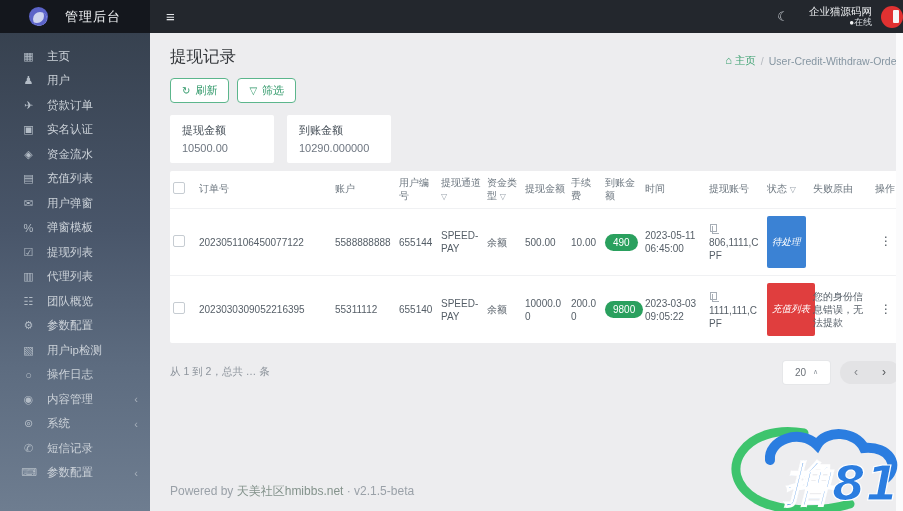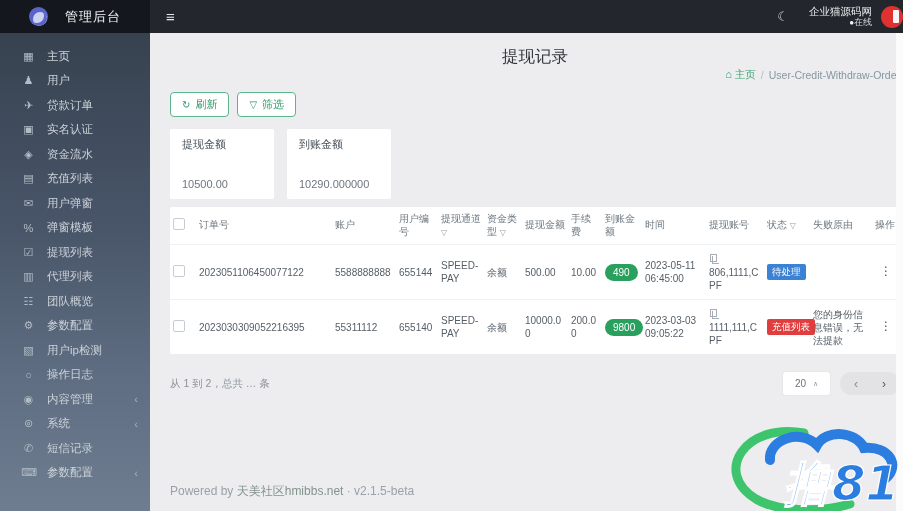--- a/index.html
+++ b/index.html
@@ -28,48 +28,48 @@
   .topbar-right { margin-left:auto; display:flex; align-items:center; }
   .moon { color:#d3d8dd; font-size:13px; margin-right:20px; cursor:pointer; }
   .user-block { text-align:right; margin-right:9px; cursor:pointer; }
   .user-name { color:#eceef0; font-size:10.5px; line-height:12px; }
   .user-status { color:#d5d9dd; font-size:9px; line-height:11px; }
   .user-status .dot { font-size:8px; color:#f2f3f4; }
   .avatar { width:22px; height:22px; border-radius:50%; background:#e03131; position:relative; overflow:hidden; cursor:pointer; }
   .avatar::after { content:''; position:absolute; right:4px; top:4px; width:6px; height:13px; background:#f5f6f7; border-radius:1px; }
 
   .content { flex:1; background:#ededef; padding:13px 15px 6px 20px; display:flex; flex-direction:column; overflow:hidden; }
-  .page-head { display:flex; align-items:center;flex-direction:column; }
+  .page-head { display:flex; align-items:flex-end; }
   .page-title { font-size:16.5px; color:#35383c; font-weight:500; }
   .breadcrumb { margin-left:auto; font-size:10.5px; display:flex; align-items:center; gap:5px; }
   .bc-home { color:#3aa06f; cursor:pointer; }
   .bc-home .hic { font-size:11px; margin-right:3px; }
   .bc-sep { color:#b4b9bf; }
   .bc-cur { color:#8696a2; }
 
   .toolbar { margin-top:10px; display:flex; gap:8px; }
   .btn { display:inline-flex; align-items:center; gap:5px; background:#fff; border:1px solid #5cb68c; color:#2f9868;
          font-size:11px; padding:4px 11px; border-radius:4px; cursor:pointer; }
   .btn .bic { font-size:10px; }
 
   .stat-cards { margin-top:12px; display:flex; gap:13px; }
   .card { background:#fff; width:104px; padding:8px 12px 9px; border-radius:2px; }
   .card-label { font-size:11px; color:#454e57; }
-  .card-value { font-size:11px; color:#6e7680; margin-top:26px; }
+  .card-value { font-size:11px; color:#6e7680; margin-top:4px; }
 
   .table-wrap { margin-top:8px; background:#fff; border-radius:2px; }
   table { width:100%; border-collapse:collapse; table-layout:fixed; }
   thead th { font-size:10px; font-weight:normal; color:#6e7881; text-align:left; padding:6px 3px; line-height:1.25;
              vertical-align:middle; }
   tbody td { font-size:10px; color:#555e67; padding:7px 3px; border-top:1px solid #f0f1f3; line-height:1.3; vertical-align:middle;
              word-wrap:break-word; }
   .cb { width:12px; height:12px; border:1px solid #c6ccd2; border-radius:2px; background:#fff; display:inline-block; cursor:pointer; }
   .funnel { color:#9aa3ac; font-size:8px; cursor:pointer; }
   .pill { display:inline-block; background:#2aa05e; color:#fff; font-size:10px; padding:2px 8px; border-radius:9px; }
-  .badge { display:inline-block; color:#fff; font-size:9.5px; padding:2px 5px; border-radius:2px; white-space:nowrap; }
+  .badge { display:inline-block; color:#fff; font-size:9.5px; padding:20px 5px; border-radius:2px; white-space:nowrap;font-style:italic; }
   .badge-blue { background:#3b82d4; }
   .badge-red  { background:#e03e3e; }
   .copy-ic { display:inline-block; width:7px; height:8px; border:1px solid #a7aeb6; background:#fff; position:relative; margin:2px 0 1px 1px; cursor:pointer; }
   .copy-ic::before { content:''; position:absolute; left:1px; top:1px; width:6px; height:7px; border-left:1px solid #a7aeb6; border-bottom:1px solid #a7aeb6; }
   .dots { font-size:12px; color:#4d555d; cursor:pointer; text-align:center; }
 
   .pagination { margin-top:18px; display:flex; align-items:center; }
   .pg-info { font-size:10.5px; color:#8d949c; }
   .pg-right { margin-left:auto; display:flex; align-items:center; gap:10px; }
   .pg-size { background:#fff; border-radius:3px; width:47px; height:23px; display:flex; align-items:center; justify-content:center;

